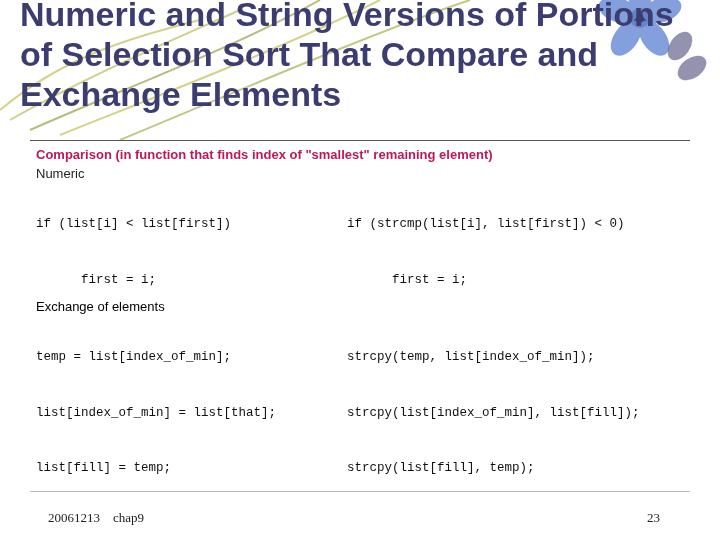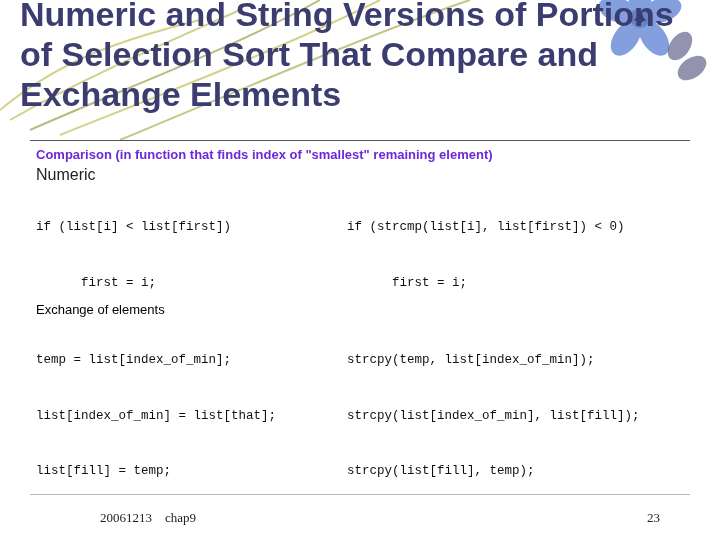--- a/index.html
+++ b/index.html
@@ -38,26 +38,26 @@
     z-index: 1;
     margin: 26px 30px 0 30px;
     border-top: 1px solid #555;
     border-bottom: 1px solid #bbb;
     padding: 6px 6px 10px 6px;
     font-family: Verdana, Arial, sans-serif;
   }
   .table-hdr {
     font-size: 13px;
     font-weight: 700;
-    color: #6d28d9;
+    color: #be185d;
     margin-bottom: 4px;
   }
   .table-cols {
     display: flex;
-    font-size: 16px;
+    font-size: 13px;
     color: #222;
     margin-bottom: 18px;
   }
   .col-l { width: 48%; }
   .col-r { width: 52%; }
   .code-row {
     display: flex;
     font-family: "Courier New", Courier, monospace;
     font-size: 12.5px;
     color: #111;
@@ -72,21 +72,21 @@
     margin-top: 6px;
     margin-bottom: 2px;
   }
   .footer {
     position: absolute;
     left: 0;
     bottom: 14px;
     width: 100%;
     display: flex;
     justify-content: space-between;
-    padding: 0 60px 0 100px;
+    padding: 0 60px 0 48px;
     box-sizing: border-box;
     font-size: 13px;
     color: #222;
     align-items: flex-end;
   }
 </style>
 </head>
 <body>
 
 <svg class="bg-straw" viewBox="0 0 720 150" preserveAspectRatio="none">

